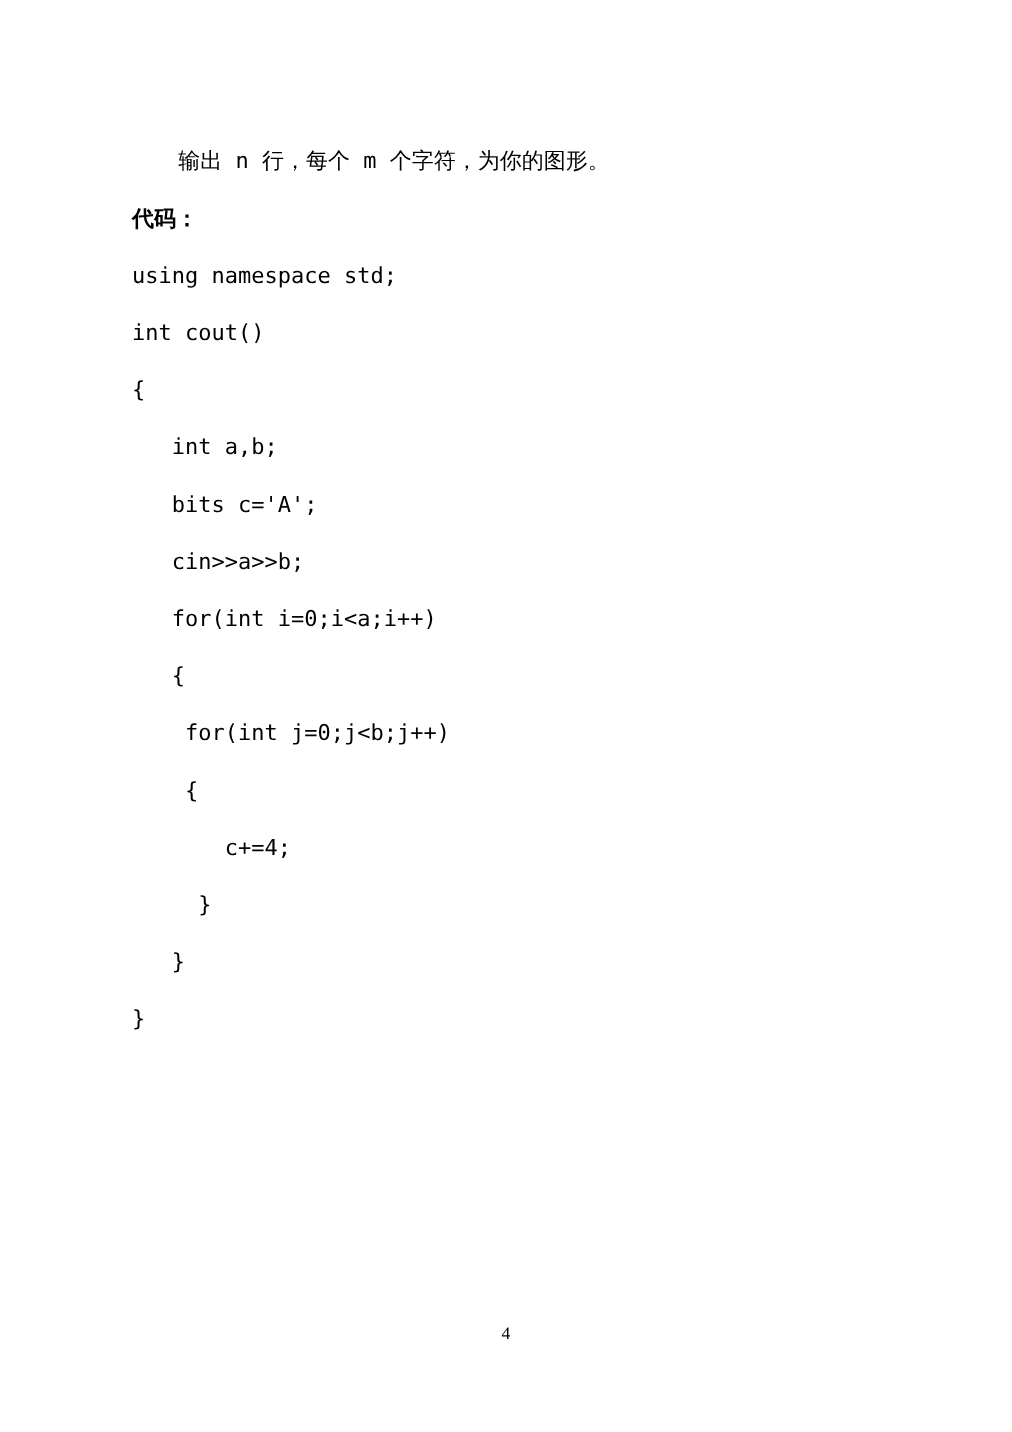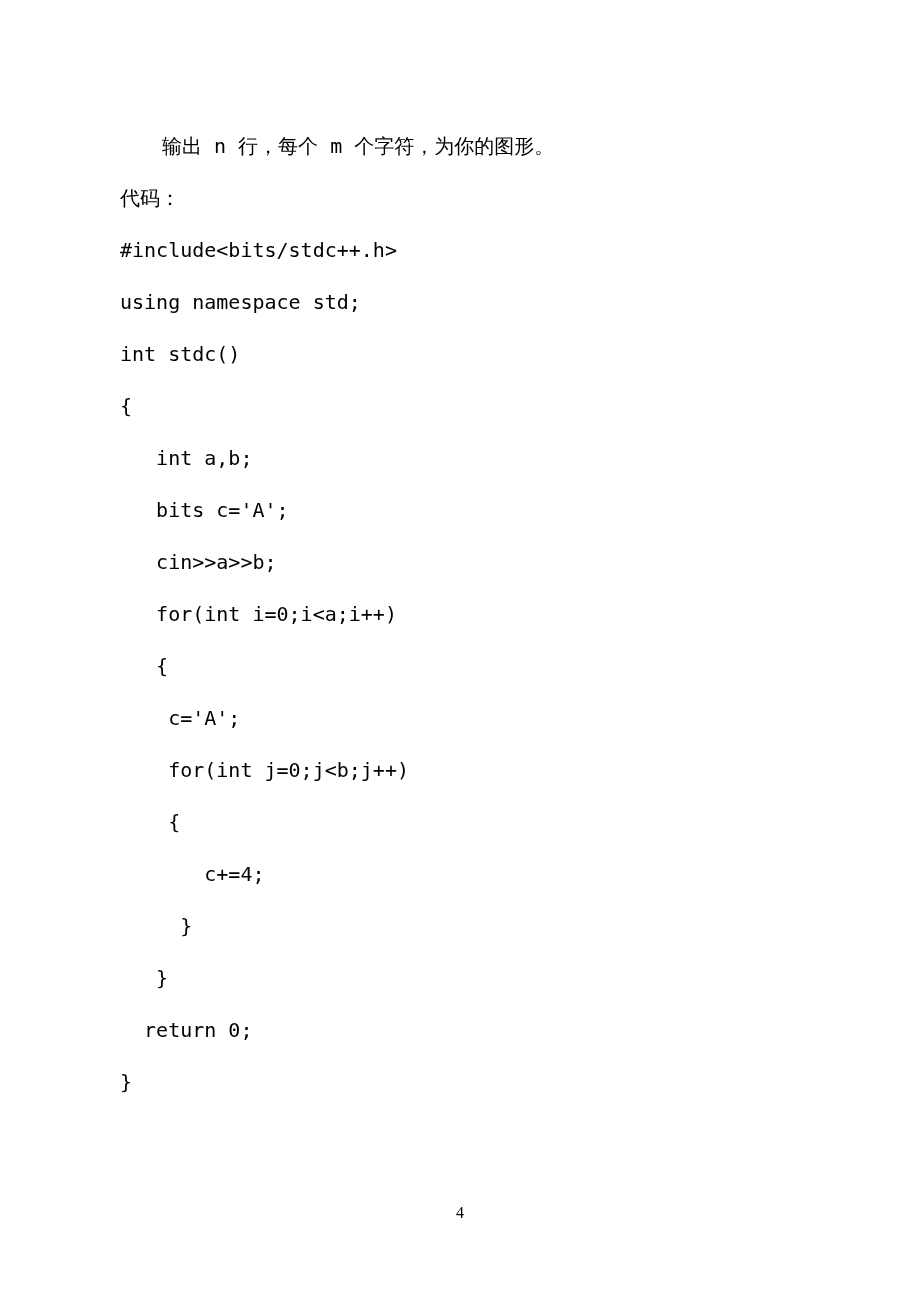--- a/index.html
+++ b/index.html
@@ -15,21 +15,21 @@
   .page {
     padding: 120px 78px 0 120px;
   }
   .line {
     font-size: 20px;
     line-height: 2.6;
     white-space: pre;
     font-family: "SimSun", "宋体", "NSimSun", monospace;
   }
   .indent1 { padding-left: 42px; }
-  .bold { font-weight: normal; }
+  .bold { font-weight: bold; }
   .code {
     font-family: "SimSun", "宋体", "NSimSun", monospace;
     font-size: 20px;
     line-height: 2.6;
     white-space: pre;
   }
   .page-num {
     position: absolute;
     bottom: 80px;
     left: 0;
@@ -38,33 +38,30 @@
     font-size: 16px;
     font-family: "SimSun", serif;
   }
 </style>
 </head>
 <body>
 
 <div class="page">
   <div class="line indent1">输出 n 行，每个 m 个字符，为你的图形。</div>
   <div class="line bold">代码：</div>
-  <div class="code">#include&lt;bits/stdc++.h&gt;</div>
   <div class="code">using namespace std;</div>
   <div class="code"></div>
-  <div class="code">int stdc()</div>
+  <div class="code">int cout()</div>
   <div class="code">{</div>
   <div class="code">   int a,b;</div>
   <div class="code">   bits c='A';</div>
   <div class="code">   cin&gt;&gt;a&gt;&gt;b;</div>
   <div class="code">   for(int i=0;i&lt;a;i++)</div>
   <div class="code">   {</div>
-  <div class="code">    c='A';</div>
   <div class="code">    for(int j=0;j&lt;b;j++)</div>
   <div class="code">    {</div>
   <div class="code">       c+=4;</div>
   <div class="code">     }</div>
   <div class="code">   }</div>
-  <div class="code">  return 0;</div>
   <div class="code">}</div>
 </div>
 
 <div class="page-num">4</div>
 
 </body></html>

